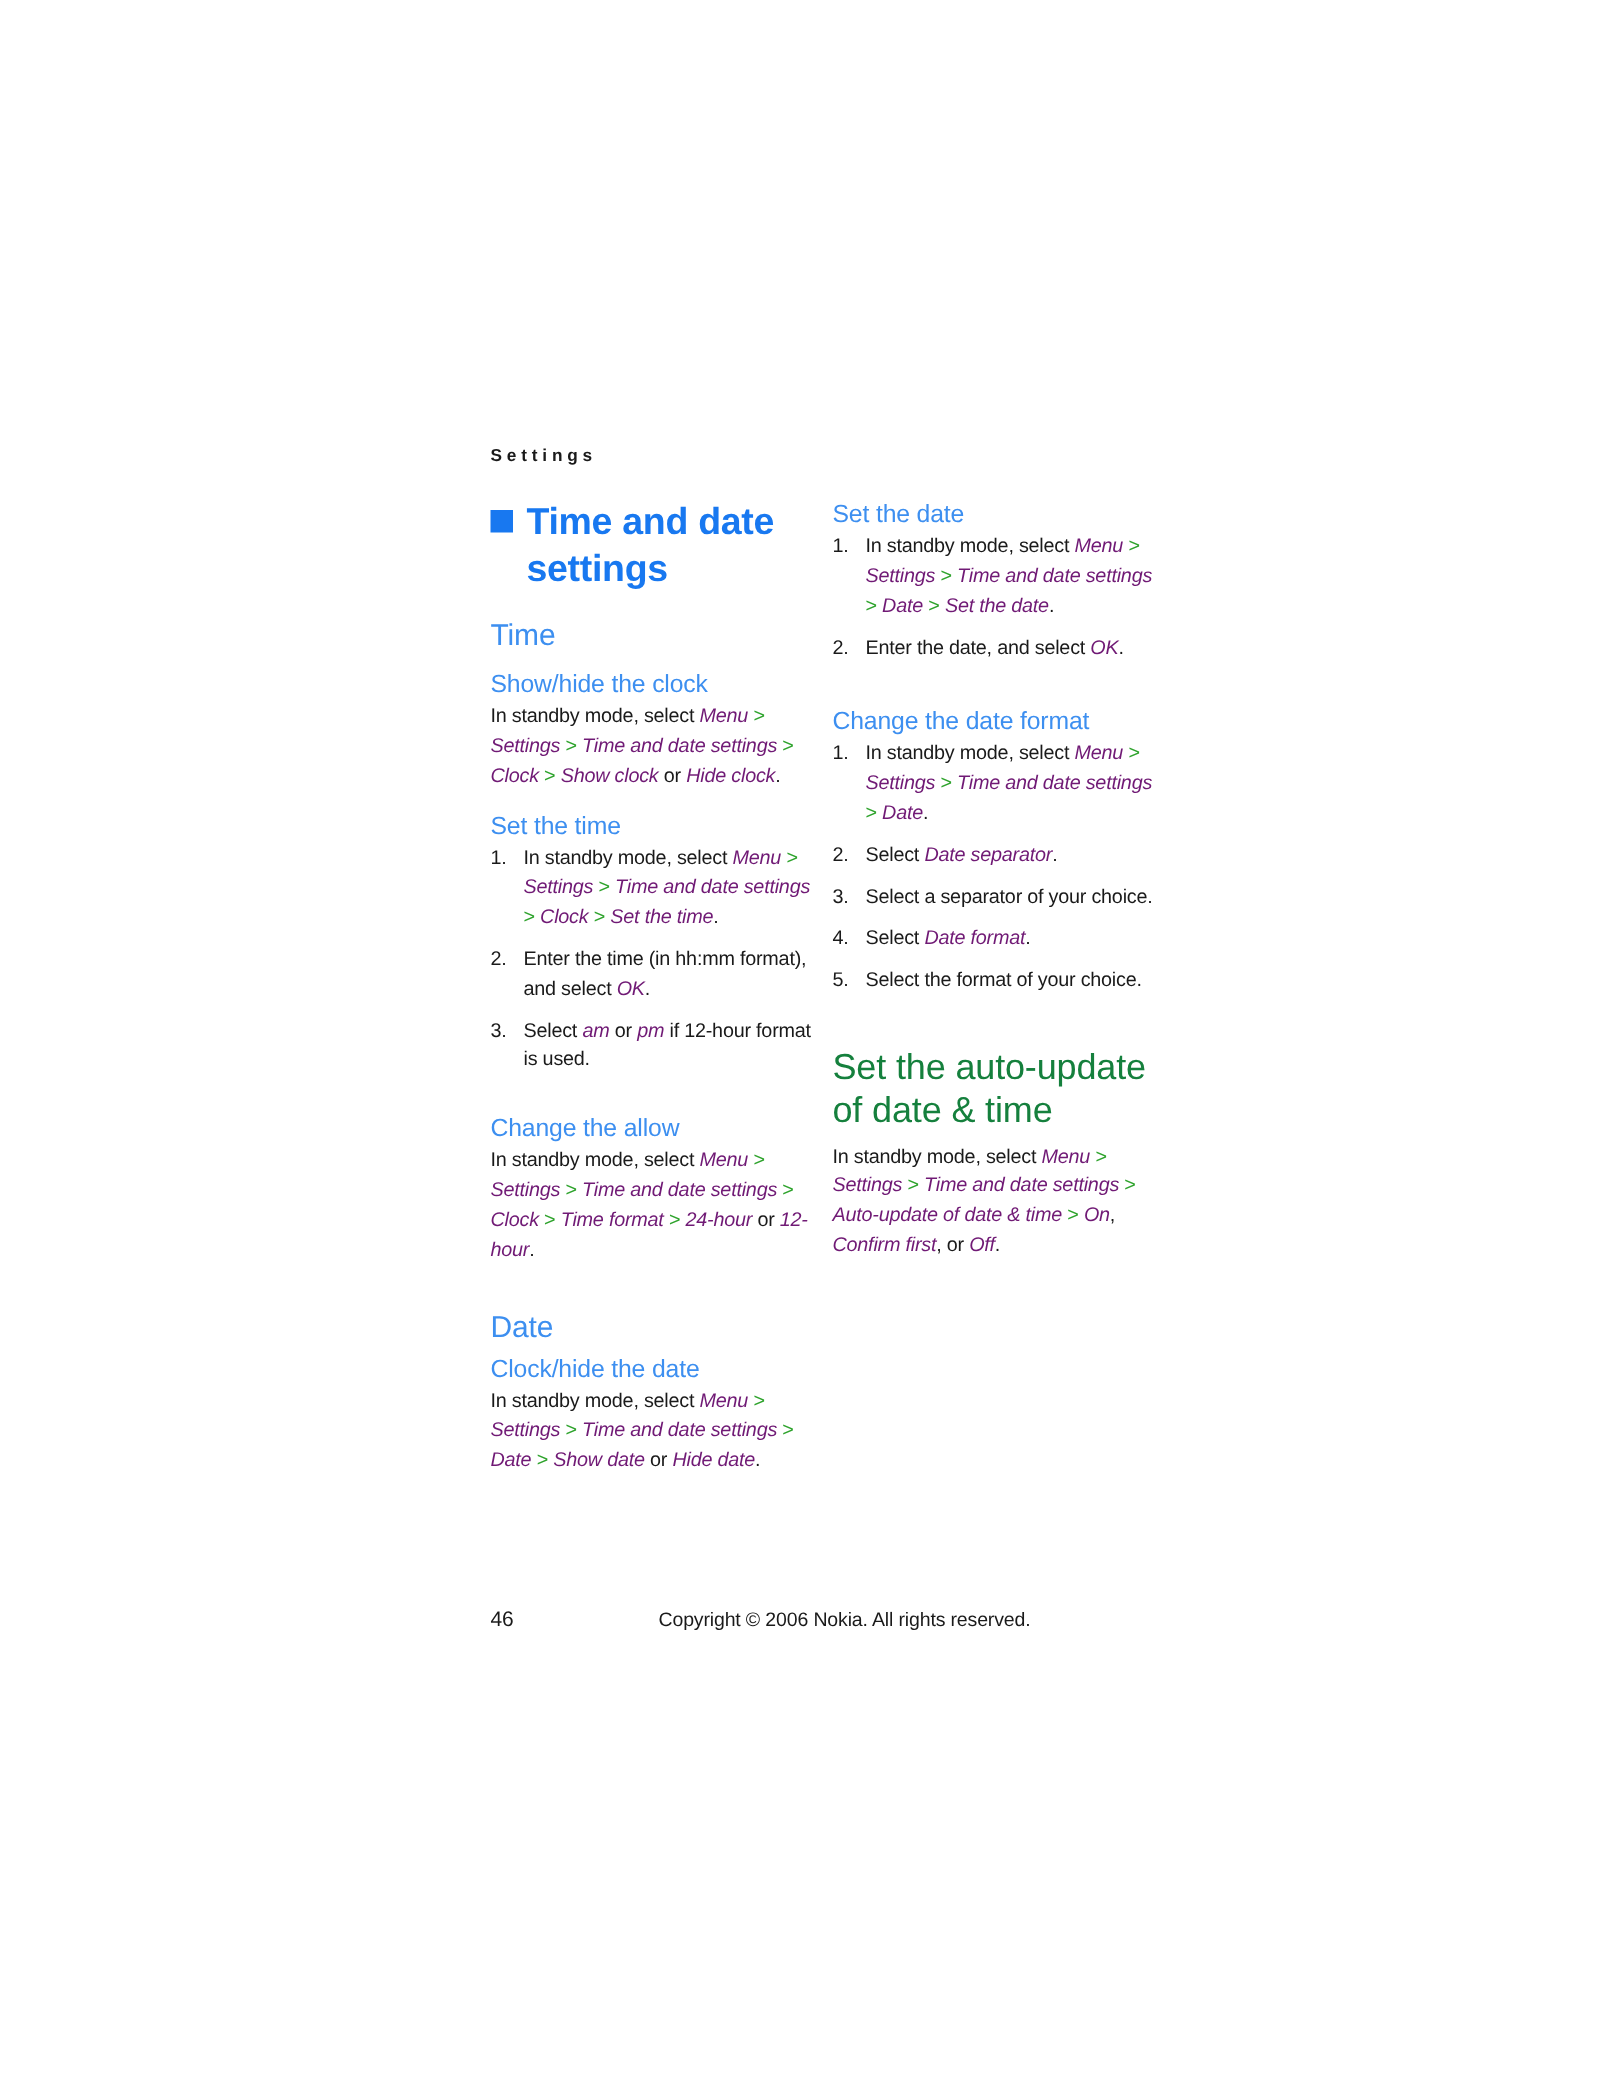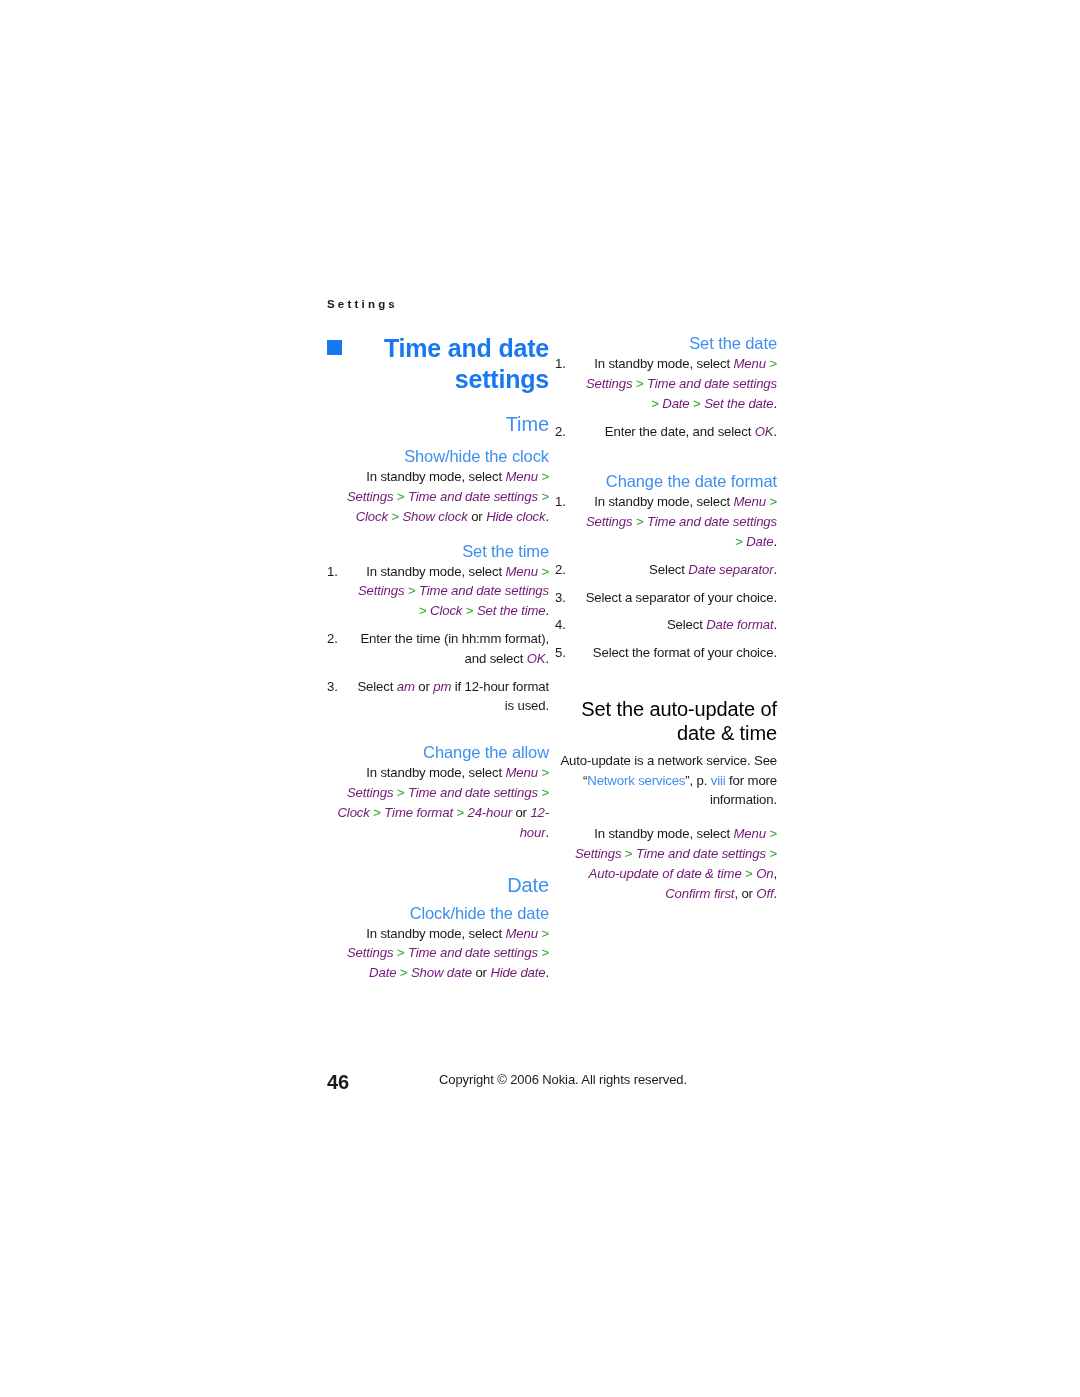--- a/index.html
+++ b/index.html
@@ -39,21 +39,20 @@
   .columns {
     position: absolute;
     left: 311px;
     top: 333px;
     width: 460px;
   }
   .col {
     position: absolute;
     top: 0;
     width: 222px;
-    text-align: right;
   }
   .col-left  { left: 0px; }
   .col-right { left: 228px; }
 
   
   .chapter-title {
     display: flex;
     align-items: flex-start;
     gap: 9px;
     margin-bottom: 18px;
@@ -86,22 +85,22 @@
 
   h3.sub {
     margin: 0 0 1px 0;
     font-size: 16.5px;
     font-weight: normal;
     line-height: 1.22;
     color: #3d8ff0;
     letter-spacing: -0.1px;
   }
   h3.sub.big {
-    font-size: 20px;
-    color: #000000;
+    font-size: 24px;
+    color: #15803d;
     margin-bottom: 5px;
   }
 
   
   p.body {
     margin: 0 0 14px 0;
     font-size: 13.2px;
     line-height: 1.50;
     color: #1a1a1a;
     letter-spacing: -0.15px;
@@ -154,22 +153,22 @@
     top: 1071px;
     width: 460px;
     font-size: 13px;
     color: #1a1a1a;
     letter-spacing: -0.1px;
   }
   .footer .pageno {
     position: absolute;
     left: 0;
     top: 0;
-    font-weight: bold;
-    font-size: 20px;
+    font-weight: normal;
+    font-size: 14px;
   }
   .footer .copy {
     position: absolute;
     left: 112px;
     top: 1px;
     white-space: nowrap;
   }
 </style>
 </head>
 <body>
@@ -228,21 +227,20 @@
         <li><span class="num">1.</span><span>In standby mode, select </span><span class="menu">Menu</span><span class="gt"> &gt; </span><span class="menu">Settings</span><span class="gt"> &gt; </span><span class="menu">Time and date settings</span><span class="gt"> &gt; </span><span class="menu">Date</span><span>.</span></li>
         <li><span class="num">2.</span><span>Select </span><span class="menu">Date separator</span><span>.</span></li>
         <li><span class="num">3.</span><span>Select a separator of your choice.</span></li>
         <li><span class="num">4.</span><span>Select </span><span class="menu">Date format</span><span>.</span></li>
         <li><span class="num">5.</span><span>Select the format of your choice.</span></li>
       </ol>
 
       <div class="sp-20"></div>
 
       <h3 class="sub big">Set the auto-update of date &amp; time</h3>
-      <p class="body"><span>Auto-update is a network service. See “</span><span class="link">Network services</span><span>”, p. </span><span class="link">viii</span><span> for more information.</span></p>
 
 
       <p class="body nogap"><span>In standby mode, select </span><span class="menu">Menu</span><span class="gt"> &gt; </span><span class="menu">Settings</span><span class="gt"> &gt; </span><span class="menu">Time and date settings</span><span class="gt"> &gt; </span><span class="menu">Auto-update of date &amp; time</span><span class="gt"> &gt; </span><span class="menu">On</span><span>, </span><span class="menu">Confirm first</span><span>, or </span><span class="menu">Off</span><span>.</span></p>
 
     </div>
   </div>
 
   <div class="footer">
     <span class="pageno">46</span>
     <span class="copy">Copyright © 2006 Nokia. All rights reserved.</span>

